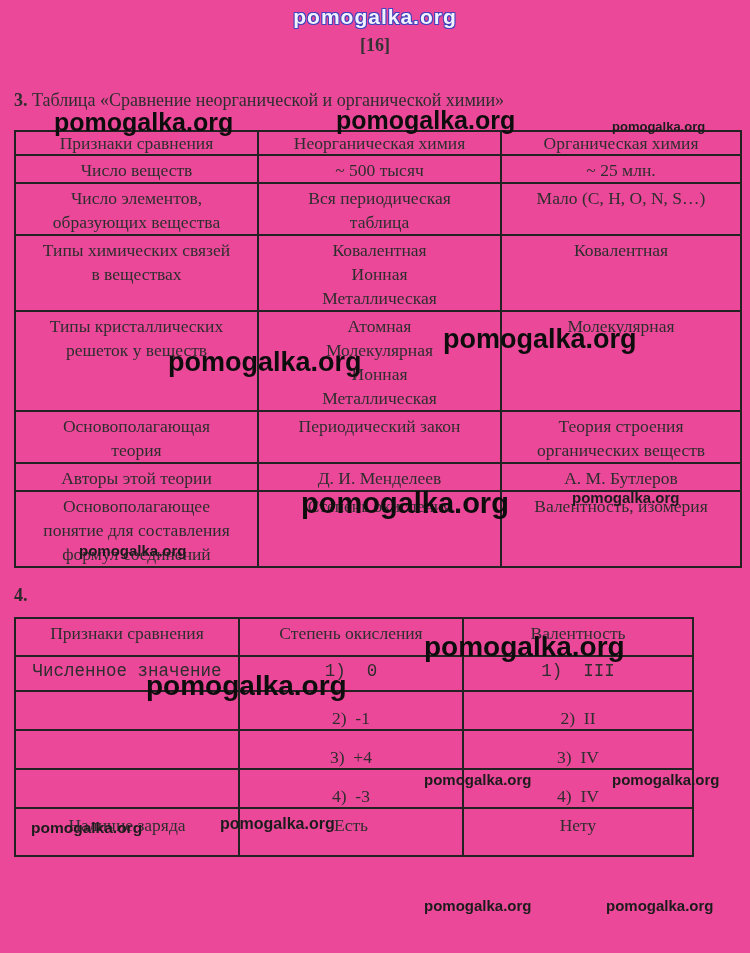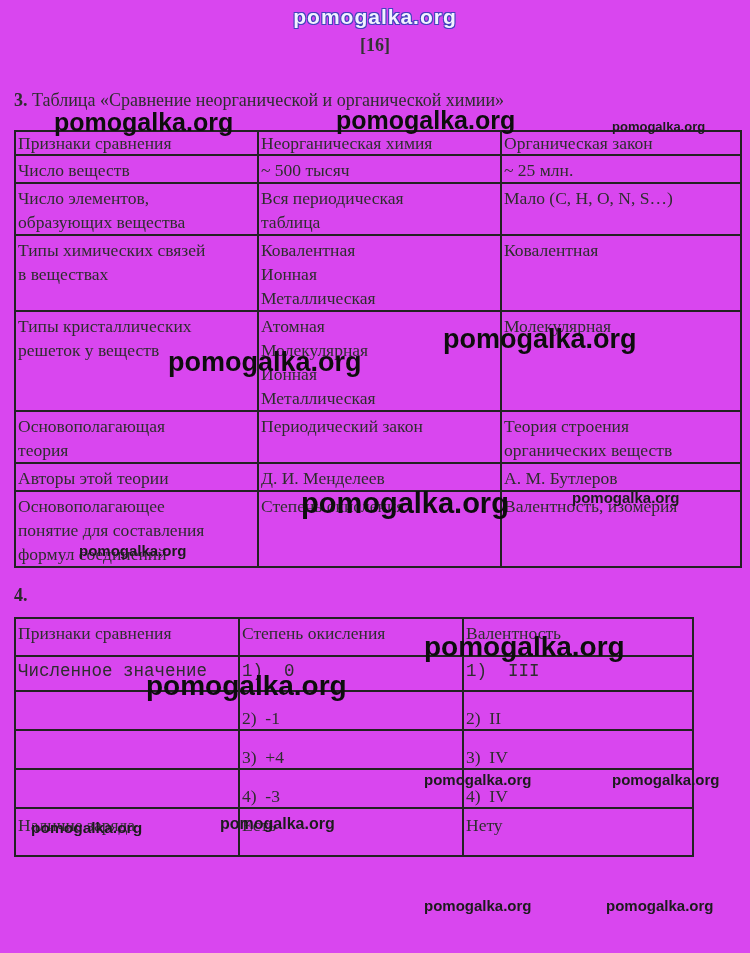--- a/index.html
+++ b/index.html
@@ -1,18 +1,18 @@
 <!DOCTYPE html>
 <html><head>
 <meta charset="utf-8">
 <style>
   * { margin:0; padding:0; box-sizing:border-box; }
   html,body { background:#ffffff; }
   .page {
-    position:relative; width:750px; height:953px; background:#d946ef;
+    position:relative; width:750px; height:953px; background:#ec4899;
     font-family:"Liberation Serif", serif; color:#2a2a2a; overflow:hidden;
   }
 
   
   .logo {
     position:absolute; top:5px; left:0; width:100%; text-align:center;
     font-family:"Liberation Sans", sans-serif; font-weight:700; font-size:21px;
     letter-spacing:1px; color:#f2f2ff;
     text-shadow:-1px -1px 0 #4443be, 1px -1px 0 #4443be, -1px 1px 0 #4443be,
                  1px 1px 0 #4443be, 0 0 1px #7d7dd6;
@@ -22,21 +22,21 @@
     position:absolute; top:35px; left:0; width:100%; text-align:center;
     font-weight:700; font-size:18px; color:#333333;
   }
 
   .h3 { position:absolute; left:14px; top:90px; font-size:18px; color:#2e2e2e; }
   .h4 { position:absolute; left:14px; top:585px; font-size:18px; }
   .bold { font-weight:700; }
 
   table { position:absolute; border-collapse:collapse; table-layout:fixed; background:transparent; }
   td {
-    border:2px solid #222222; text-align:left; vertical-align:top;
+    border:2px solid #222222; text-align:center; vertical-align:top;
     white-space:pre-wrap; font-size:17.5px; line-height:24px;
     padding:2px 2px 0 2px; overflow:hidden; color:#2e2e2e;
   }
   .t1 { left:14px; top:130px; width:726px; }
   .t2 { left:14px; top:617px; width:678px; }
   .t1 .hdr td { line-height:21px; padding-top:1px; }
   .t2 td { padding-top:16px; line-height:21px; }
   .t2 .hdr td { padding-top:4px; }
   .t2 .r0 td { padding-top:4px;font-family:Liberation Mono, monospace; }
   .t2 .r4 td { padding-top:6px; }
@@ -64,21 +64,21 @@
   <table class="t1">
     <colgroup>
         <col style="width:243px">
         <col style="width:243px">
         <col style="width:240px">
       </colgroup>
     <tbody>
         <tr class="hdr" style="height:21px">
       <td>Признаки сравнения</td>
       <td>Неорганическая химия</td>
-      <td>Органическая закон</td>
+      <td>Органическая химия</td>
     </tr>
     <tr style="height:24px">
       <td>Число веществ</td>
       <td>~ 500 тысяч</td>
       <td>~ 25 млн.</td>
     </tr>
     <tr style="height:43px">
       <td>Число элементов,
 образующих вещества</td>
       <td>Вся периодическая

